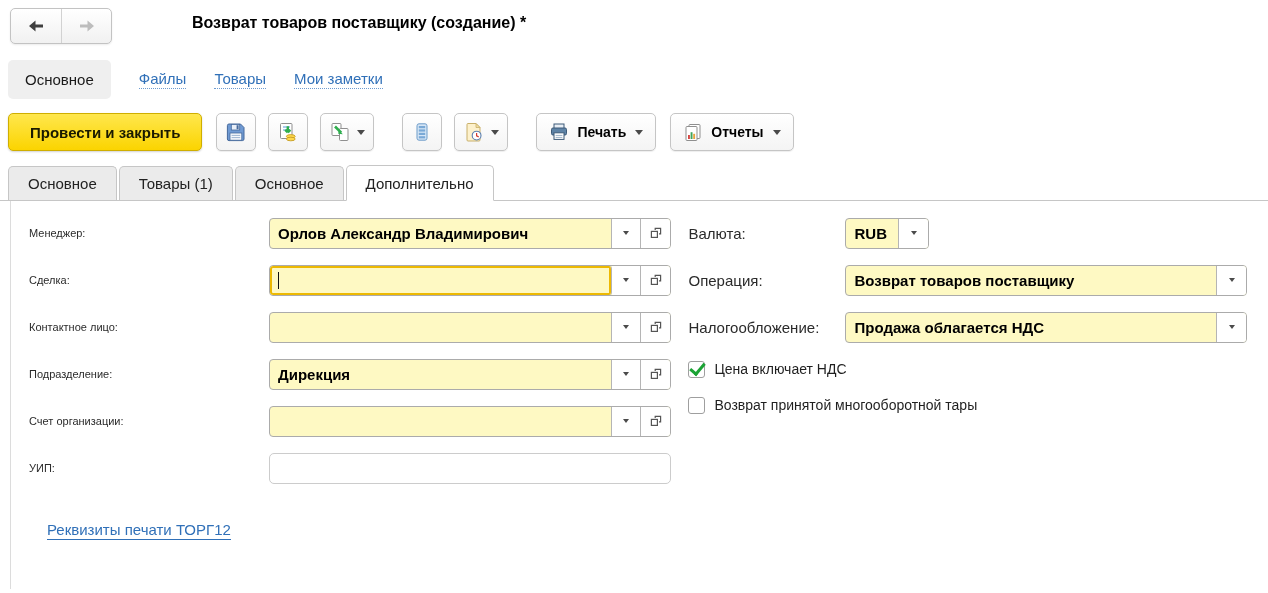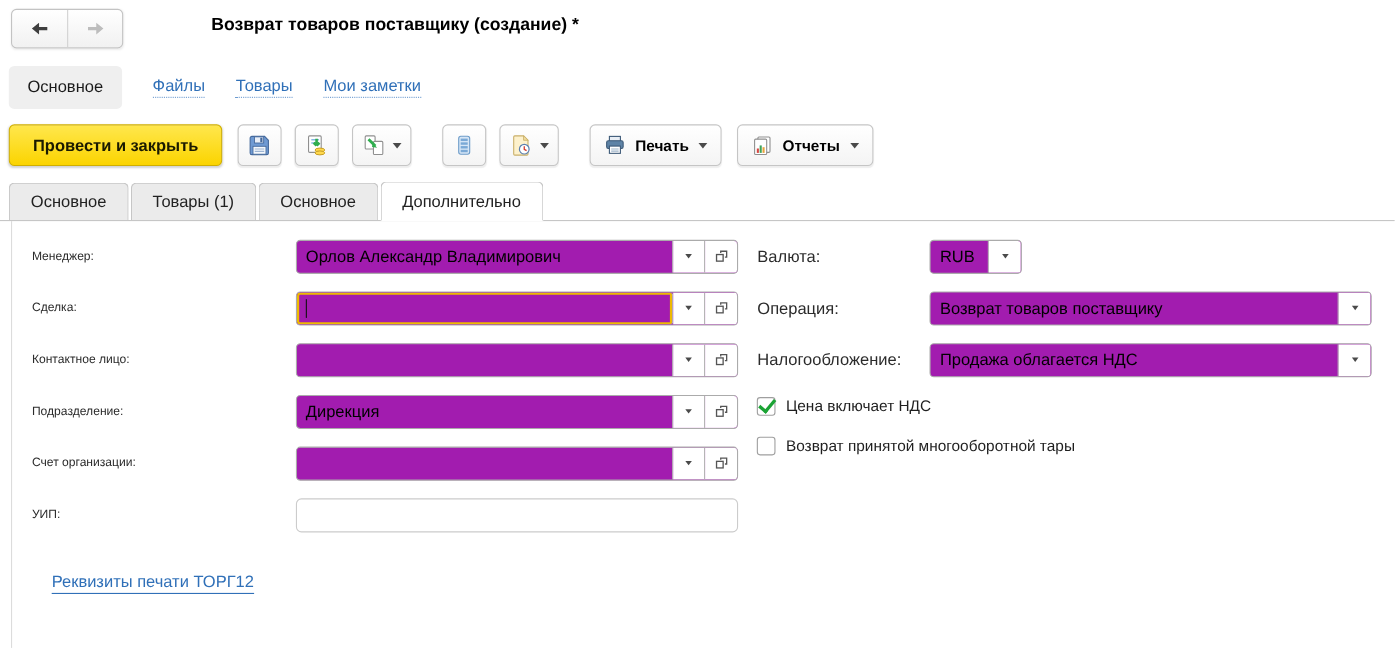--- a/index.html
+++ b/index.html
@@ -49,21 +49,21 @@
   
   .content { margin-left:10px; border-left:1px solid #dcdcdc; padding-top:16px; height:388px; }
   .formwrap { display:flex; }
   .col-left { width:678px; padding-left:18px; }
   .col-right { width:580px; }
   .frow { display:flex; align-items:center; height:32px; margin-bottom:15px; }
   .flabel { width:240px; font-size:11px; color:#2b2b2b; }
   .flabel-r { width:157px; font-size:15px; color:#2b2b2b; }
 
   .reffield { display:flex; align-items:stretch; height:31px; border:1px solid #ababab;
-    border-radius:4px; background:#a21caf; overflow:hidden; }
+    border-radius:4px; background:#fef9c3; overflow:hidden;font-weight:bold; }
   .w-std { width:402px; } .w-cur { width:84px; }
   .refinput { flex:1; padding:0 8px; display:flex; align-items:center; font-size:15px; color:#000;
     border-right:1px solid #b5b5b5; white-space:nowrap; overflow:hidden; }
   .refbtn { width:29px; display:flex; align-items:center; justify-content:center; cursor:pointer; background:#fff; }
   .refbtn.drop { border-right:1px solid #b5b5b5; }
   .refbtn.drop:last-child { border-right:none; }
   .reffield .tri { border-left-width:3.5px; border-right-width:3.5px; border-top-width:4.5px; }
   .reffield.focused .refinput { box-shadow:inset 0 0 0 2px #edb902; border-radius:3px; }
   .caret { width:1px; height:17px; background:#111; display:inline-block; }
 

